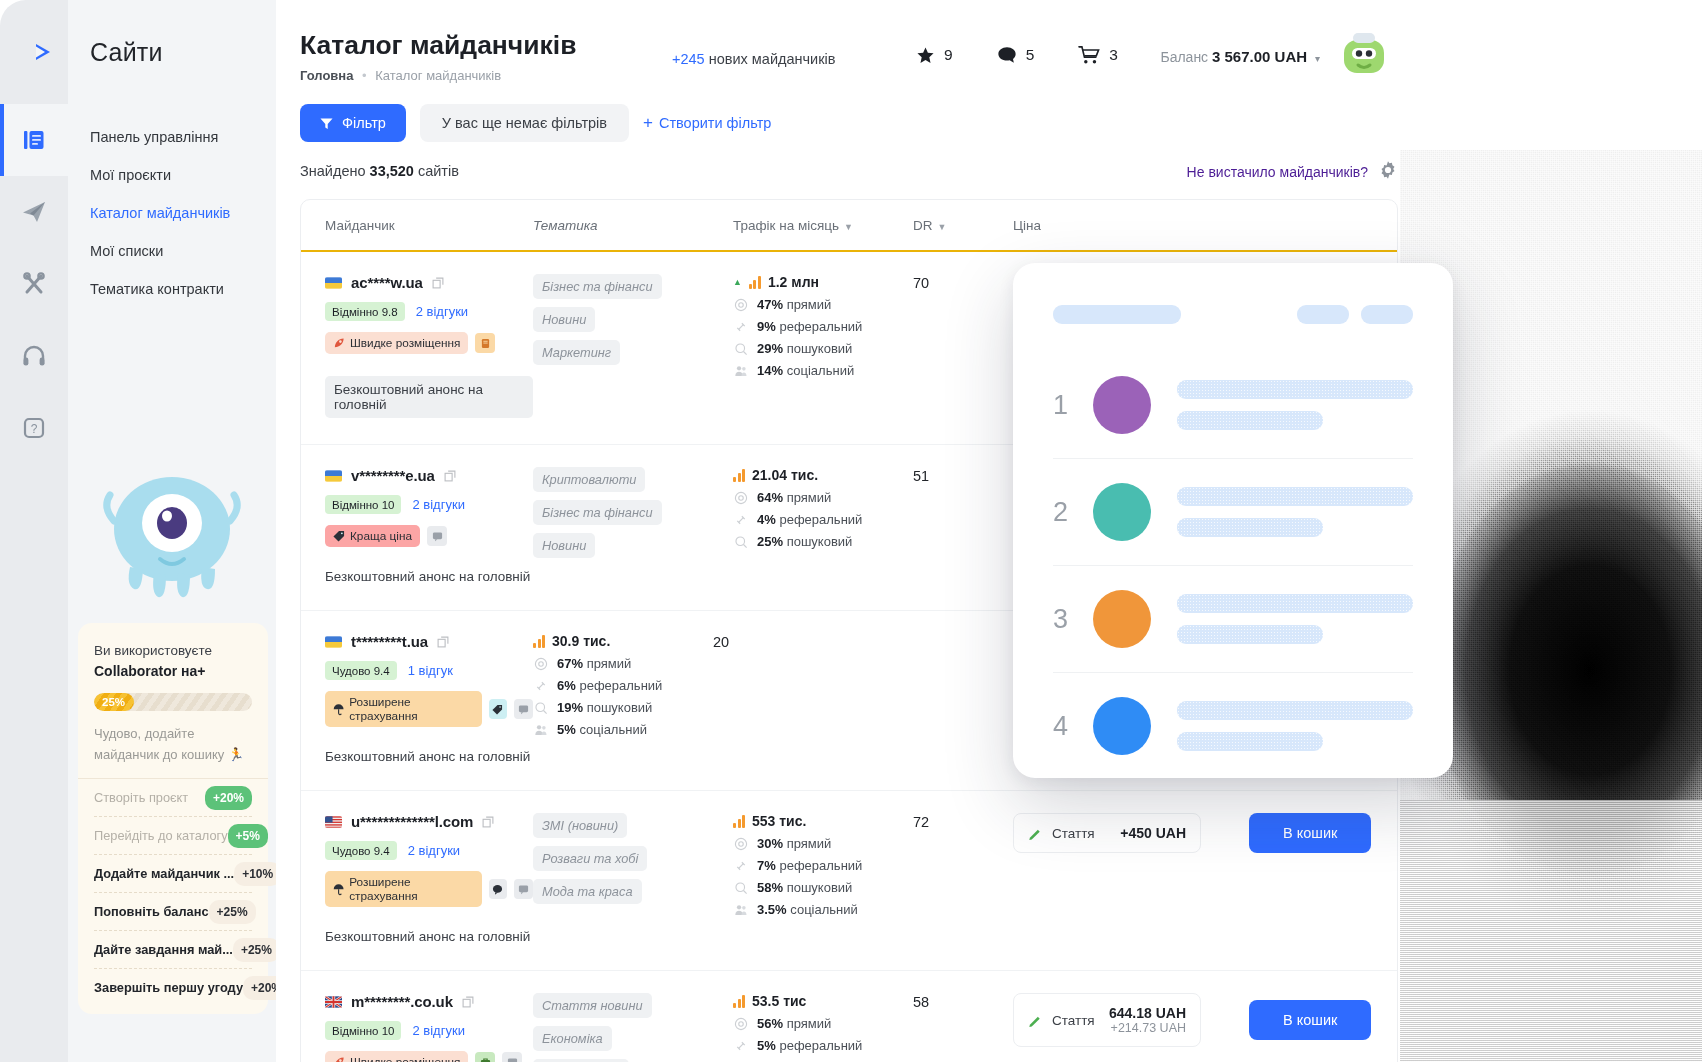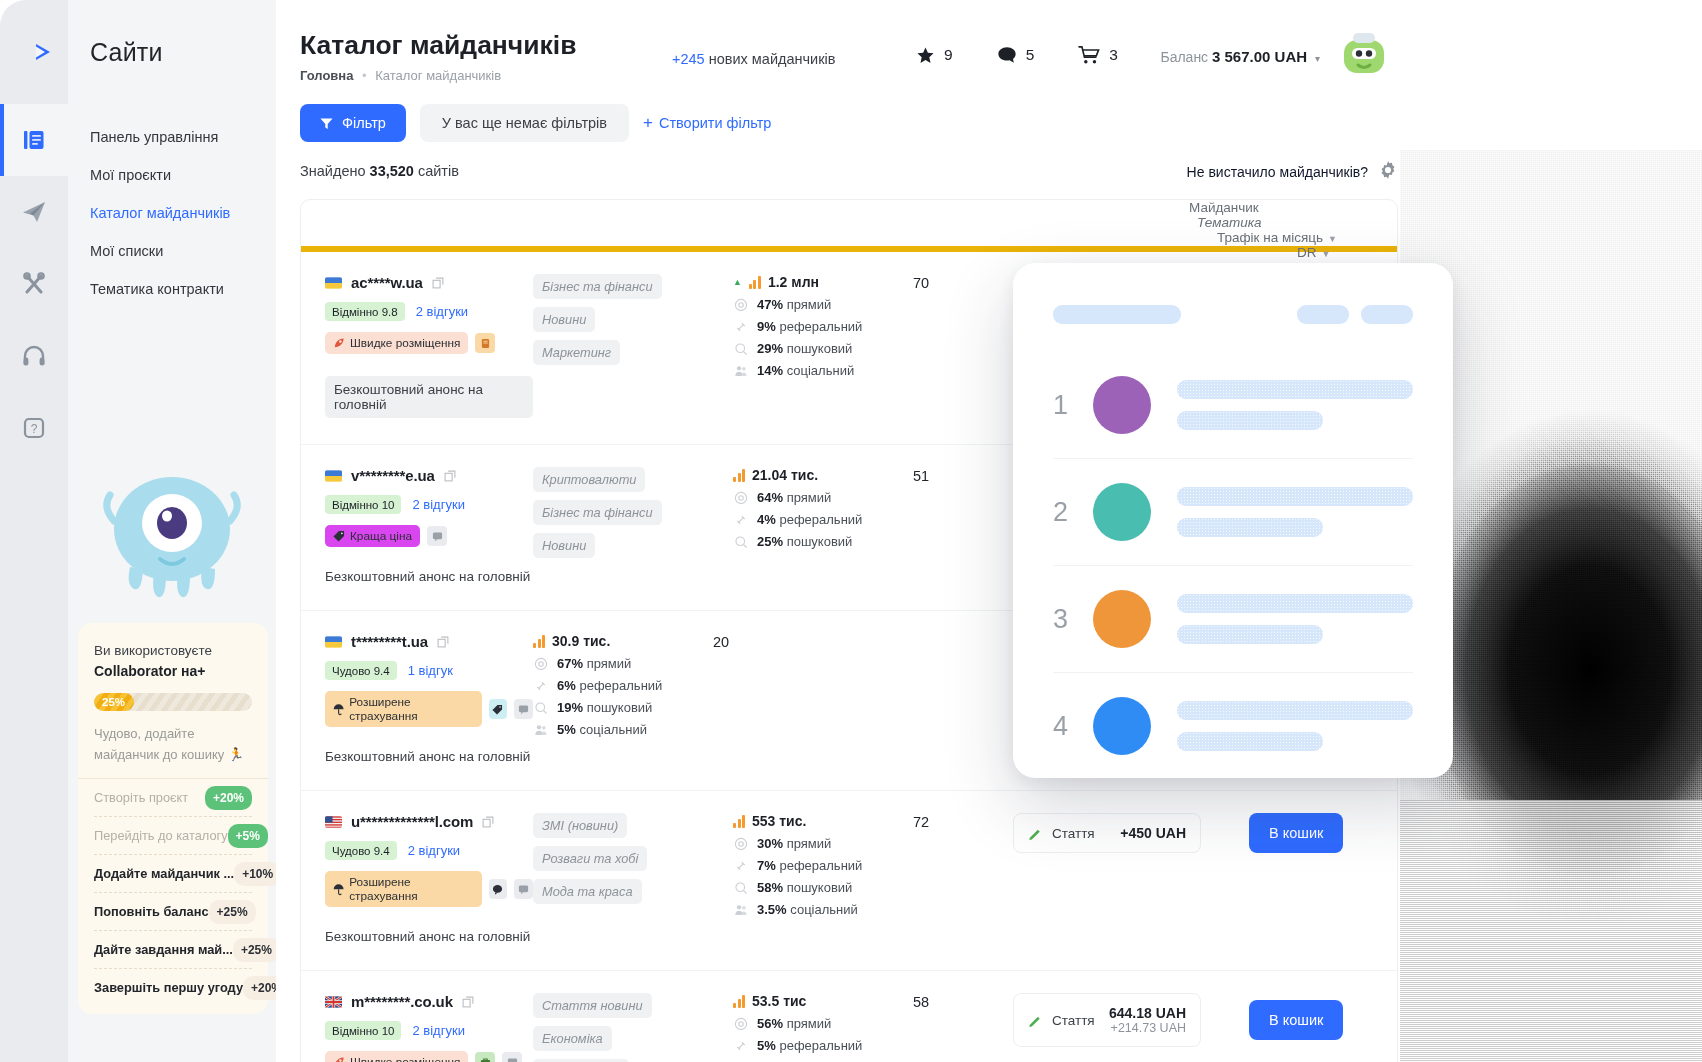--- a/index.html
+++ b/index.html
@@ -145,31 +145,31 @@
   }
   .pill-empty{
     background:#f2f3f5; color:#3c4047; border-radius:8px; height:38px; padding:0 22px;
     font-size:14.5px; display:flex; align-items:center;
   }
   .create-filter{ color:#2f6bff; font-size:14.5px; display:flex; align-items:center; gap:6px; cursor:pointer; }
   .create-filter .plus{ font-size:17px; }
 
   .found{ position:absolute; left:24px; top:163px; font-size:14.5px; color:#3c4047; }
   .found b{ color:#1d2026; }
-  .need{ position:absolute; right:52px; top:164px; font-size:14px; color:#0f172a; cursor:pointer; }
+  .need{ position:absolute; right:52px; top:164px; font-size:14px; color:#4c1d95; cursor:pointer; }
   .gear{ position:absolute; right:22px; top:160px; cursor:pointer; }
 
   
   .table{
     position:absolute; left:24px; top:199px; right:22px;
     border:1px solid #eceef1; border-radius:10px; overflow:hidden; background:#fff;
   }
   .thead{
-    display:flex; height:52px; align-items:flex-end; border-bottom:6px solid #eab308;
-    font-size:13.5px; color:#6a7078;flex-direction:column;
+    display:flex; height:52px; align-items:center; border-bottom:2px solid #eab308;
+    font-size:13.5px; color:#6a7078;
   }
   .c1{ width:232px; padding-left:24px; }
   .c2{ width:200px;font-style:italic; }
   .c3{ width:180px; }
   .c4{ width:100px; }
   .c5{ flex:1; }
   .sortcaret{ font-size:9px; color:#9aa0a8; padding-left:5px; }
 
   .trow{ display:flex; border-bottom:1px solid #f0f2f4; padding:22px 0 26px 0; }
   .trow:last-child{ border-bottom:none; }
@@ -179,21 +179,21 @@
   .site-name{ font-size:15px; font-weight:bold; color:#1d2026; letter-spacing:-.1px; }
   .ext-ico{ opacity:.45; }
   .row2{ display:flex; align-items:center; gap:11px; margin-top:11px; }
   .rate{ background:#d6f2d3; color:#1d2026; font-size:11.5px; border-radius:4px; padding:3.5px 7px; }
   .reviews{ color:#2f6bff; font-size:13px; cursor:pointer; }
   .row3{ display:flex; align-items:center; gap:7px; margin-top:11px; }
   .tag{
     font-size:11.8px; border-radius:5px; padding:4px 8px; display:flex; align-items:center; gap:5px;
   }
   .tag.orange{ background:#fbdfd2; color:#2c2f35; }
-  .tag.cyan{ background:#d946ef; color:#2c2f35; }
+  .tag.cyan{ background:#fca5a5; color:#2c2f35; }
   .tag.amber{ background:#fbd9a6; color:#2c2f35; }
   .minitag{
     width:20px; height:20px; border-radius:4px; display:flex; align-items:center; justify-content:center;
     font-size:10px;
   }
   .mt-grey{ background:#e9ebee; }
   .mt-orange{ background:#fbd9a6; }
   .mt-cyan{ background:#cdeff3; }
   .mt-green{ background:#c8e9bf; }
   .announce{
@@ -219,21 +219,21 @@
 
   .price-card{
     border:1px solid #eceef1; border-radius:8px; padding:11px 14px; width:188px;
     display:flex; align-items:center; justify-content:space-between; gap:10px; background:#fff;
   }
   .price-left{ display:flex; align-items:center; gap:9px; font-size:13.5px; color:#3c4047;}
   .price-right{ text-align:right; }
   .price-main{ font-size:14px; font-weight:bold; color:#1d2026; white-space:nowrap;}
   .price-sub{ font-size:12.5px; color:#8d939b; white-space:nowrap;}
   .btn-cart{
-    background:#2f6bff; color:#fff; border:none; border-radius:8px; height:40px; padding:0 20px;
+    background:#2f6bff; color:#fff; border:none; border-radius:8px; height:40px; padding:0 34px;
     font-size:14.5px; cursor:pointer; font-family:inherit; white-space:nowrap;
   }
 
   
   .overlay{
     position:absolute; left:1013px; top:263px; width:440px; height:515px;
     background:#fff; border-radius:22px;
     box-shadow:0 26px 70px rgba(33,42,61,.20), 0 4px 16px rgba(33,42,61,.08);
     padding:42px 40px 0 40px;
   }

